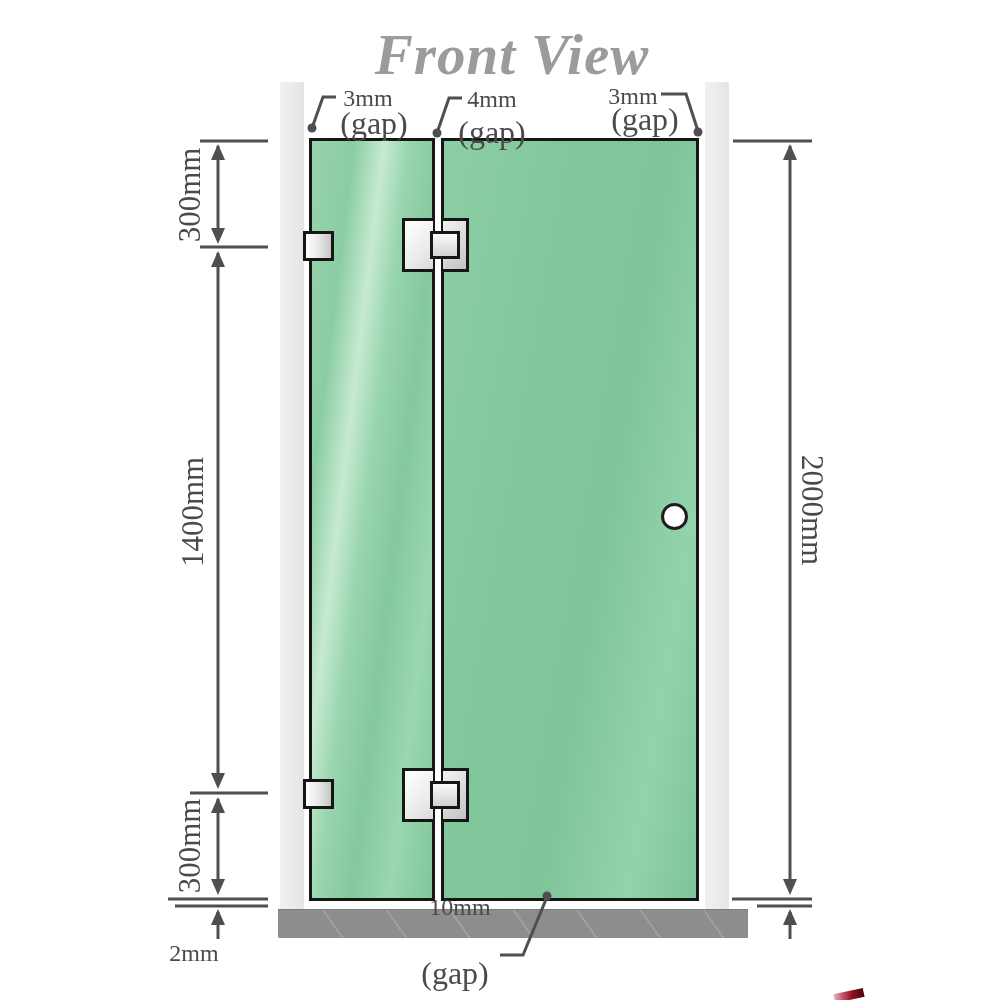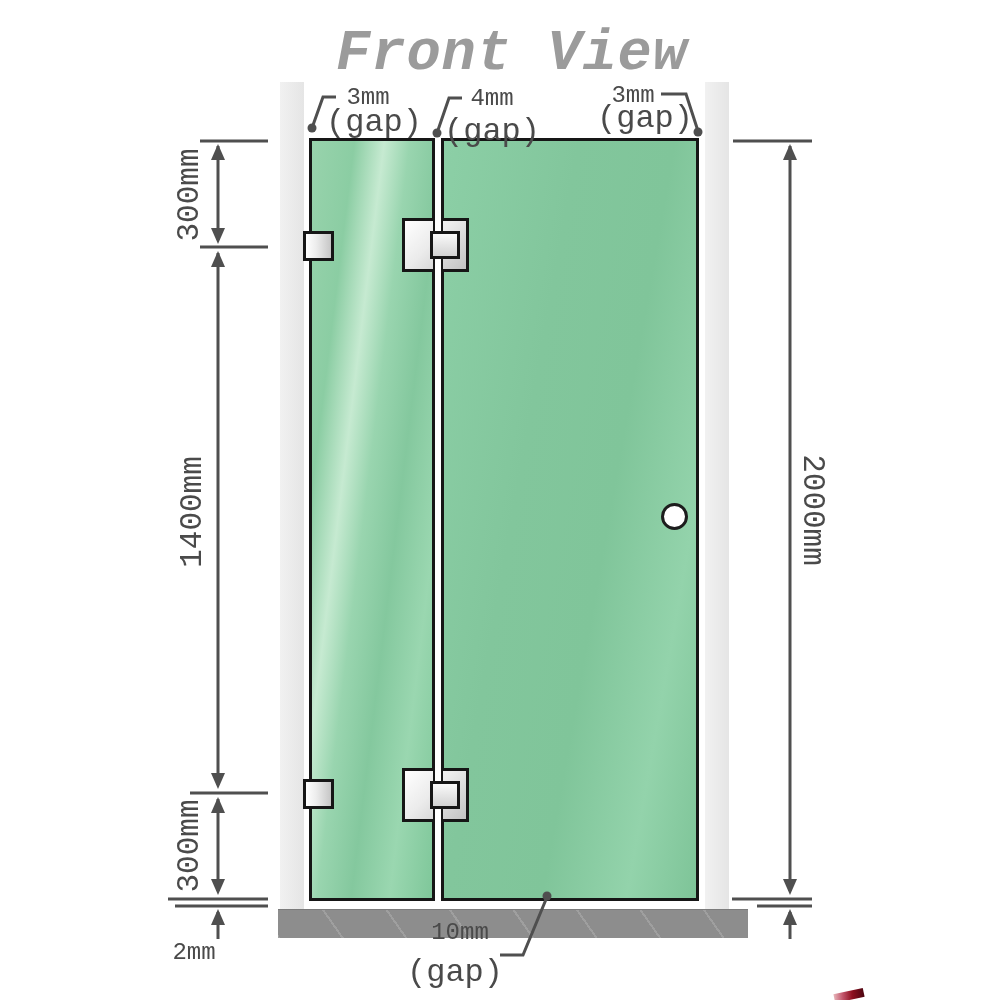--- a/index.html
+++ b/index.html
@@ -1,18 +1,18 @@
 <!DOCTYPE html>
 <html style="--line: #4f4f4f; --label: #4a4a4a; --title: #9b9b9b; --glass-base: #84c89e; --glass-light: #a9dfbc; --wall: #ebebeb; --floor: #8d8d8d; --logo-red: #8f1020;"><head>
 <meta charset="utf-8">
 <style>
   html,body{margin:0;padding:0;background:#fff;}
   .canvas{
     position:relative; width:989px; height:1000px; background:#fff;
-    font-family:Liberation Mono, monospace; overflow:hidden;
+    font-family:Liberation Serif, serif; overflow:hidden;
   }
   .title{
     position:absolute; left:512px; top:54px; transform:translate(-50%,-50%);
     font-size:57px; font-weight:bold; font-style:italic; letter-spacing:1px;
     color:var(--title,#9b9b9b); white-space:nowrap; margin:0;
   }
   .wall{position:absolute; top:82px; width:24px; height:827px;
     background:linear-gradient(to right,#f1f1f1,#e5e5e5);}
   .wall-left{left:280px;}
   .wall-right{left:705px;}
@@ -146,18 +146,18 @@
 
   <div class="lbl" style="left:633px; top:96px;">3mm</div>
   <div class="lbl qual" style="left:645px; top:119px;">(gap)</div>
 
   <div class="lbl rot-ccw" style="left:189px; top:195px;">300mm</div>
   <div class="lbl rot-ccw" style="left:192px; top:512px;">1400mm</div>
   <div class="lbl rot-ccw" style="left:189px; top:846px;">300mm</div>
   <div class="lbl" style="left:194px; top:953px;">2mm</div>
   <div class="lbl rot-cw" style="left:812px; top:510px;">2000mm</div>
 
-  <div class="lbl" style="left:460px; top:933px;">10mm</div>
+  <div class="lbl" style="left:460px; top:907px;">10mm</div>
   <div class="lbl qual" style="left:455px; top:973px;">(gap)</div>
 
   <div class="logo-fragment"></div>
 
 </div>
 
 </body></html>

